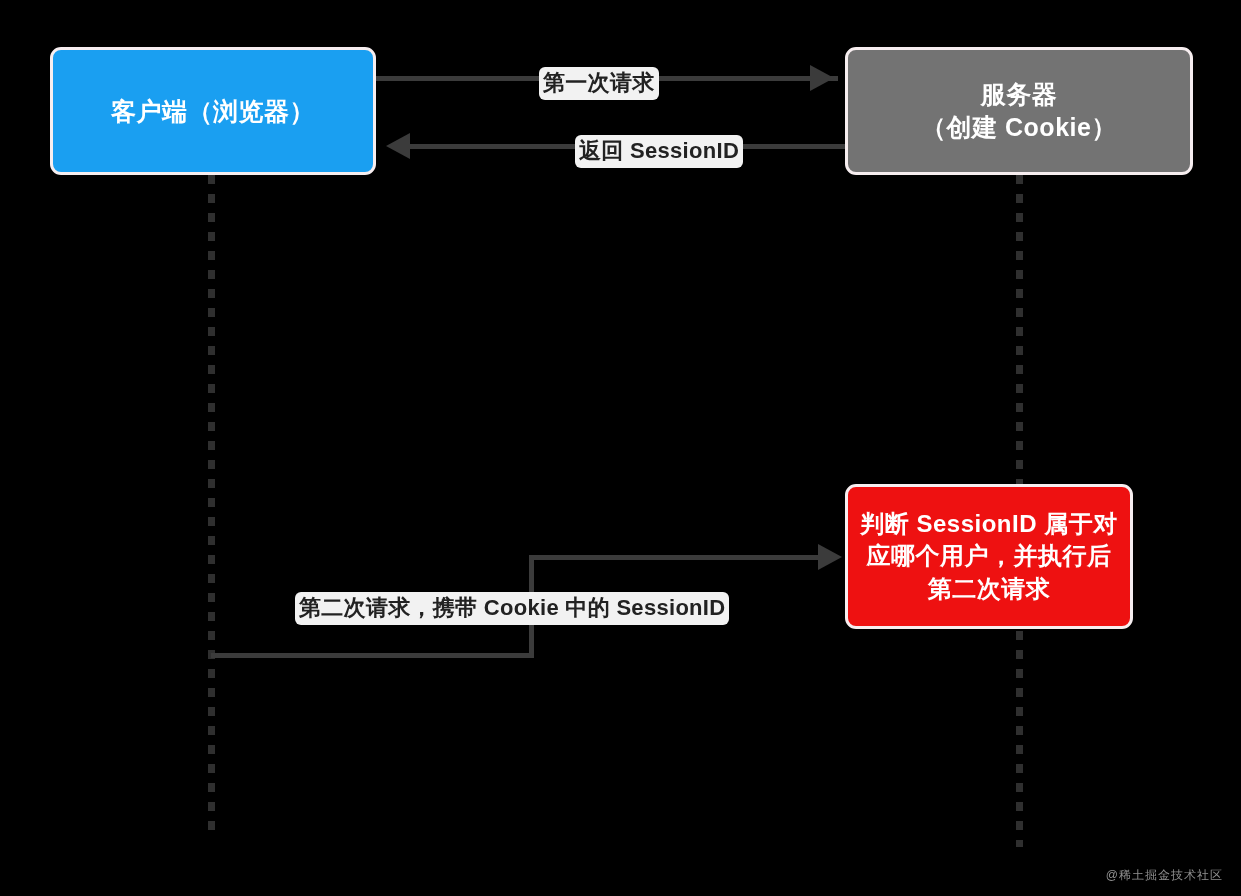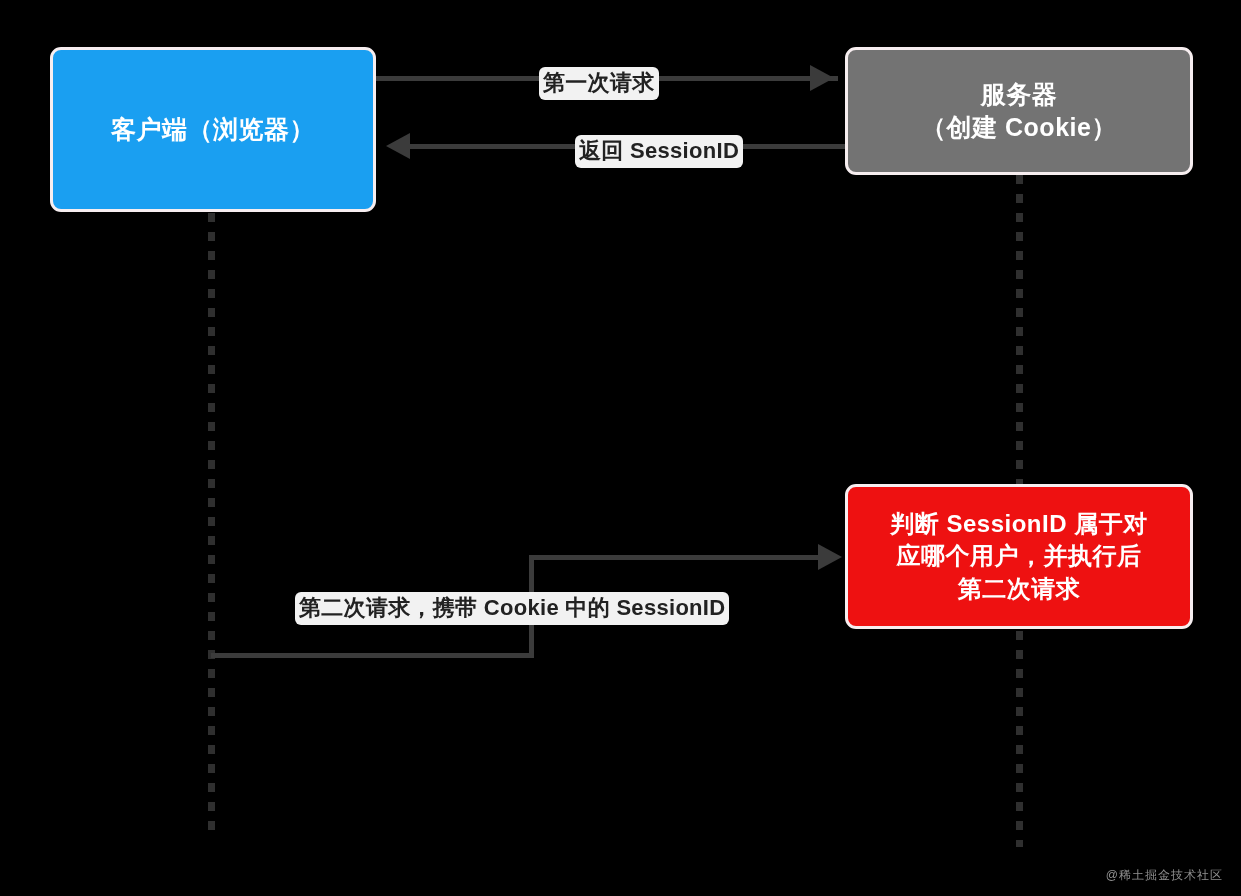--- a/index.html
+++ b/index.html
@@ -31,36 +31,36 @@
     color: #ffffff;
     font-weight: bold;
     letter-spacing: 0.5px;
     line-height: 1.32;
     padding: 4px 10px;
   }
   .node-client {
     left: 50px;
     top: 47px;
     width: 326px;
-    height: 165px;
+    height: 128px;
     background: #1a9ff1;
     font-size: 25px;
   }
   .node-server {
     left: 845px;
     top: 47px;
     width: 348px;
     height: 128px;
     background: #737373;
     font-size: 25px;
   }
   .node-process {
     left: 845px;
     top: 484px;
-    width: 348px;
+    width: 288px;
     height: 145px;
     background: #ee1111;
     font-size: 24px;
     line-height: 1.36;
   }
   .node-lines {
     display: block;
     width: 100%;
   }
   .node-lines .ln { display: block; }

